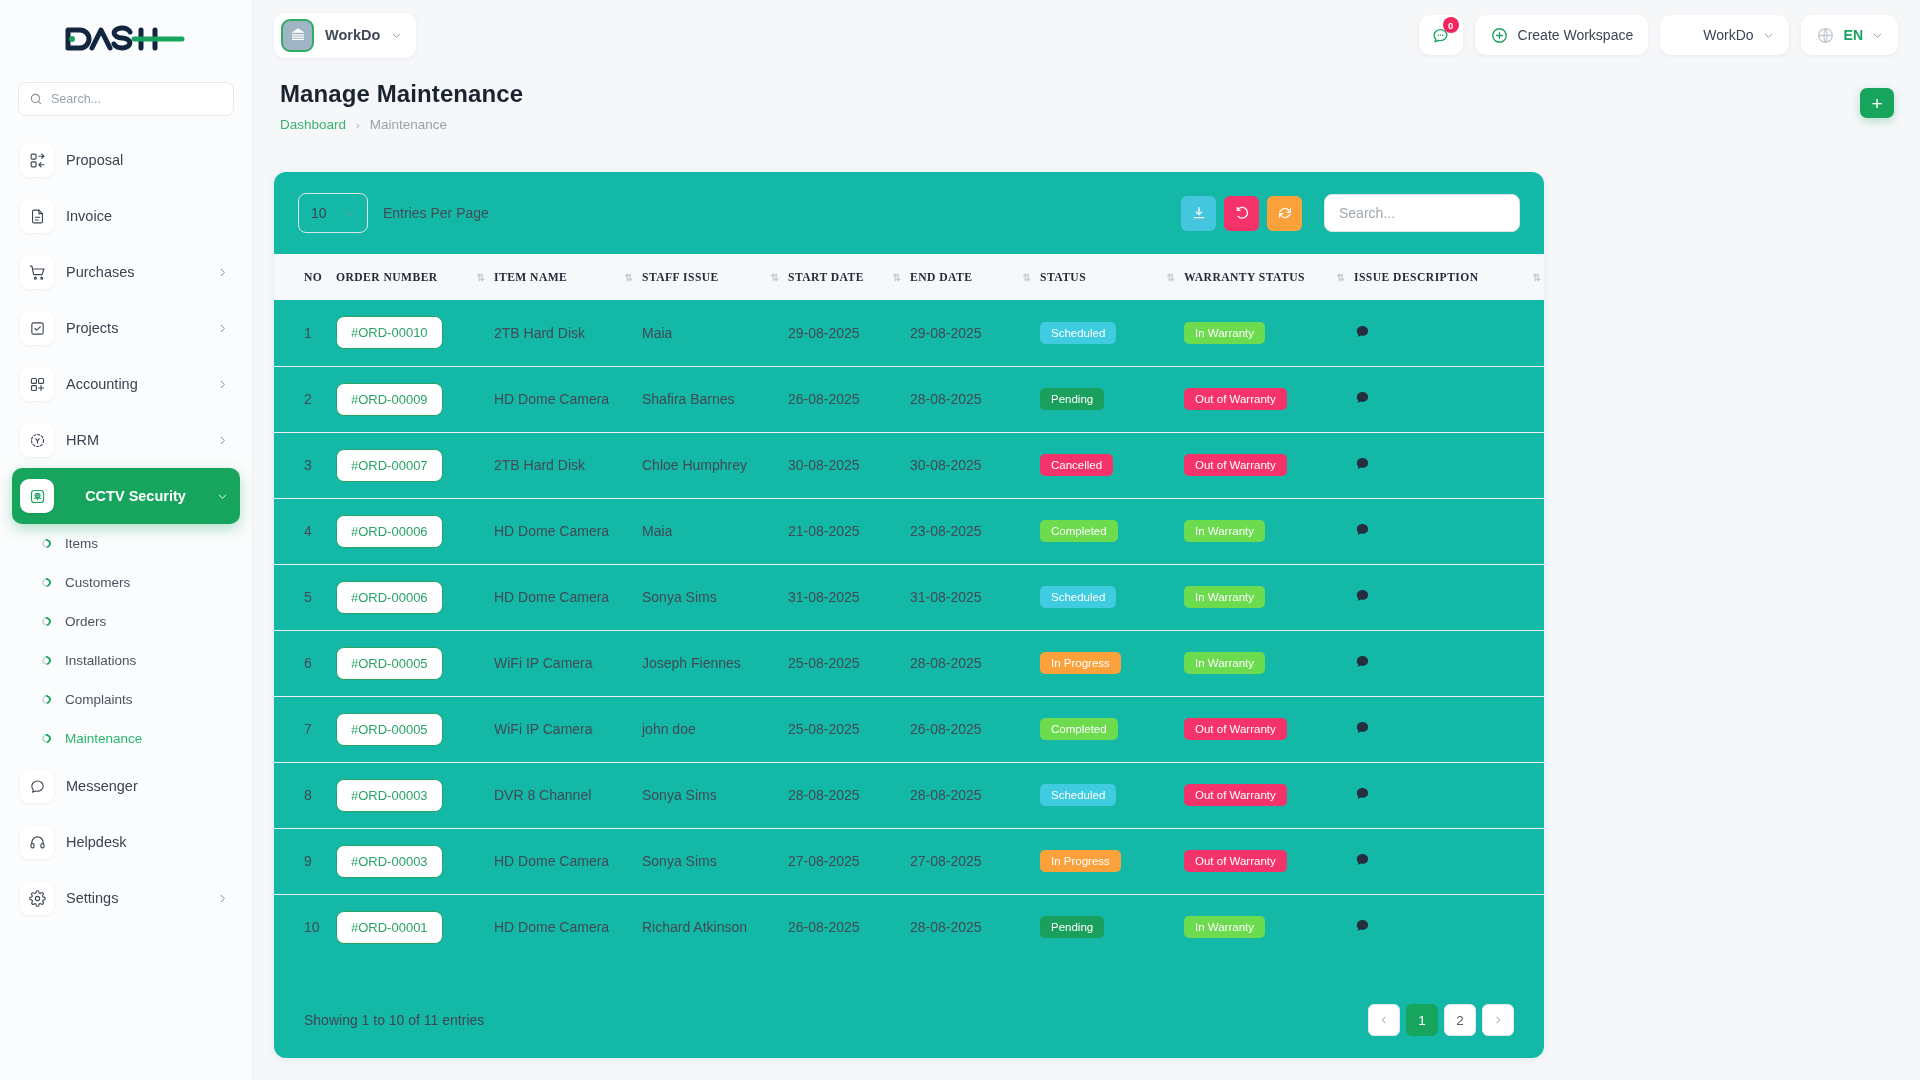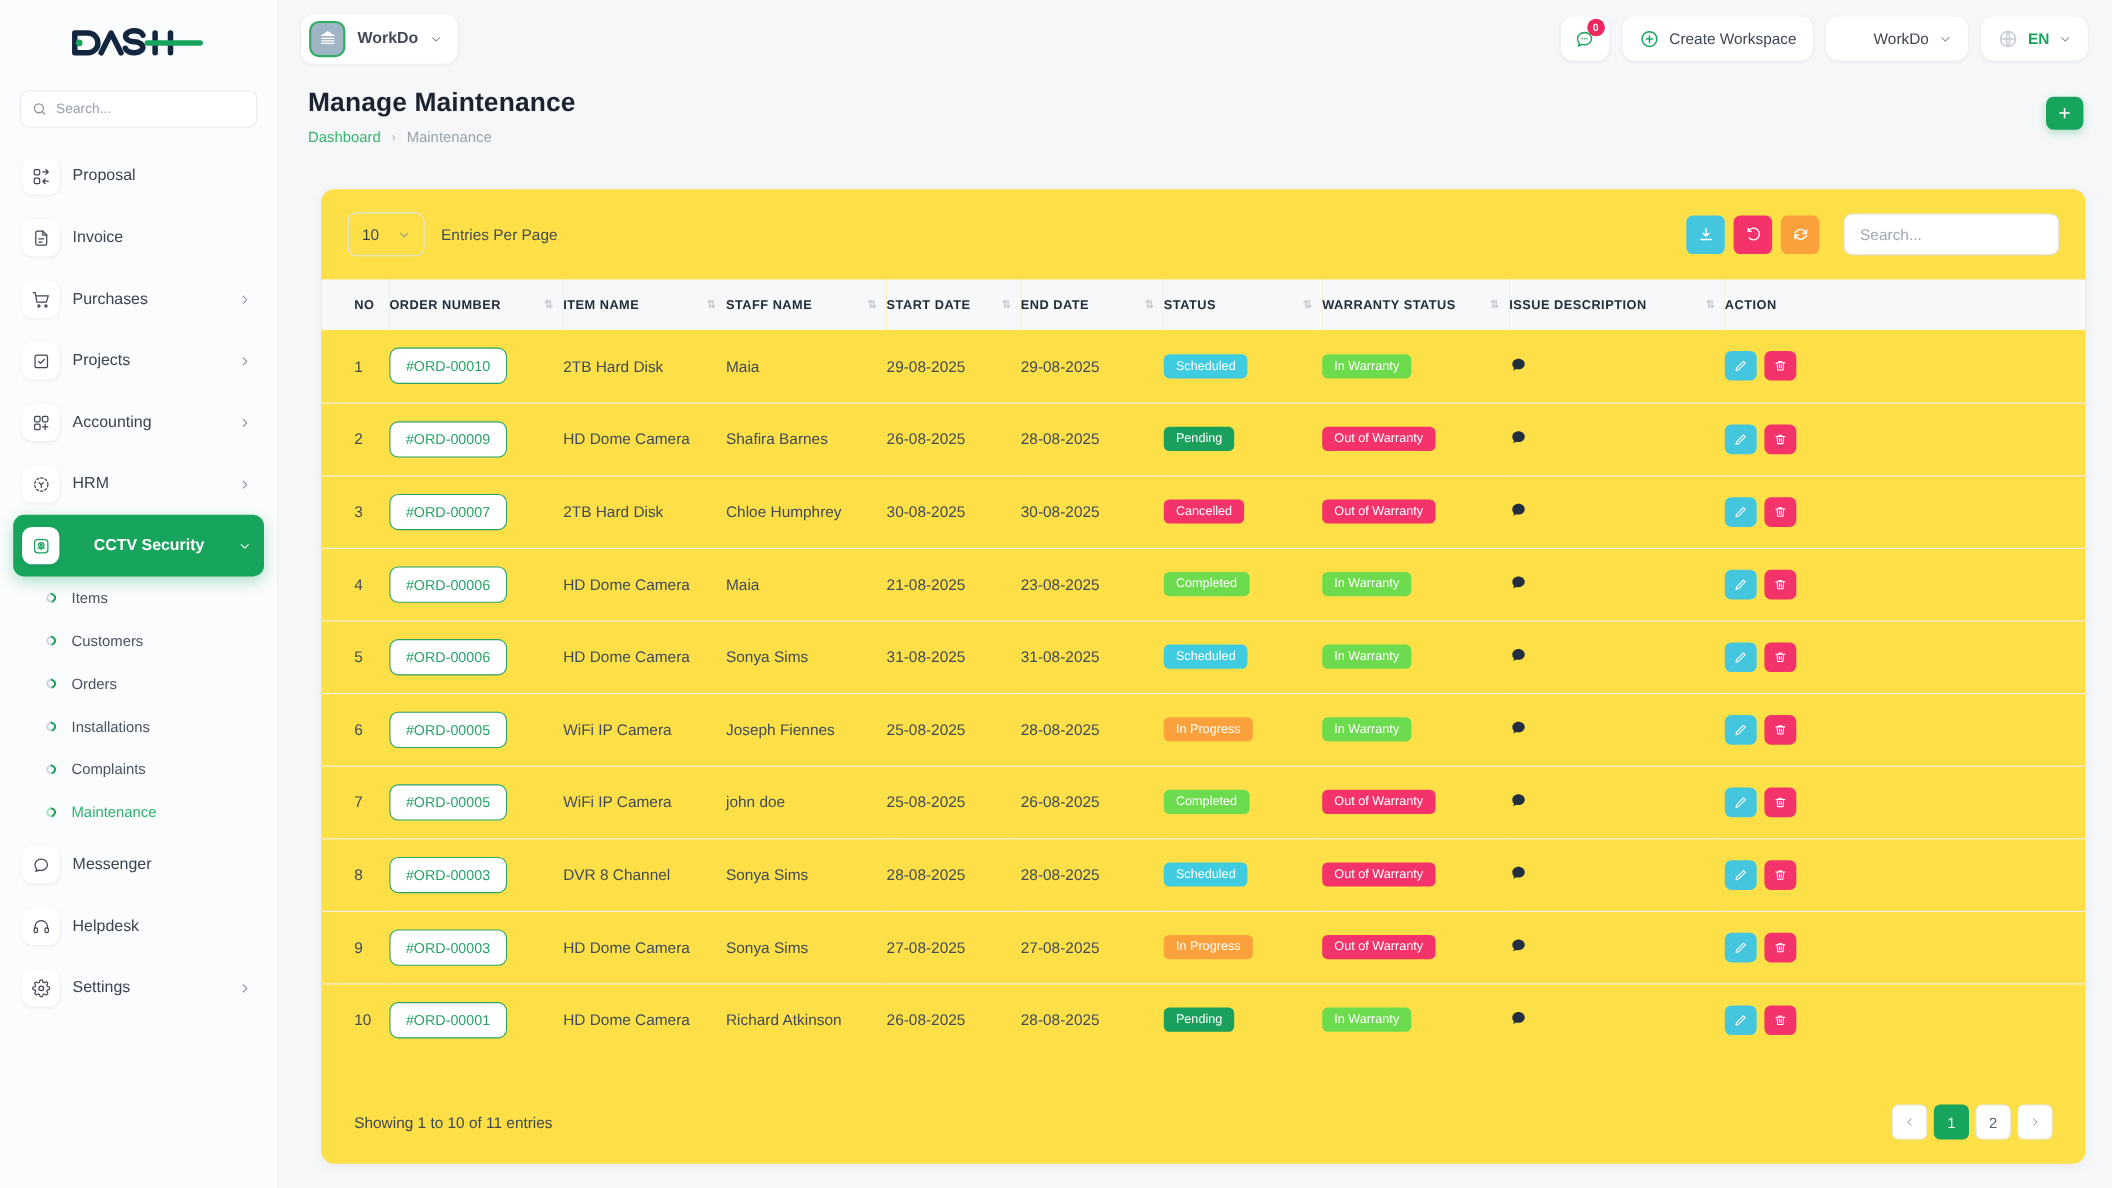--- a/index.html
+++ b/index.html
@@ -118,22 +118,22 @@
   .add-btn {
     position: absolute; right: 26px; top: 18px;
     width: 34px; height: 30px; border-radius: 7px; background: #17a45c;
     color: #fff; font-size: 19px; line-height: 1;
     display: flex; align-items: center; justify-content: center; cursor: pointer;
     box-shadow: 0 3px 8px rgba(23,164,92,.3);
   }
 
   
   #card {
-    position: absolute; left: 292px; top: 172px; width: 1604px; height: 886px;
-    background: #fde047; border-radius: 12px;
+    position: absolute; left: 274px; top: 172px; width: 1270px; height: 886px;
+    background: #14b8a6; border-radius: 12px;
     box-shadow: 0 2px 10px rgba(26,45,70,.06);
     overflow: hidden;
   }
   .card-tools { height: 82px; display: flex; align-items: center; padding: 0 24px; }
   .per-page {
     display: flex; align-items: center; gap: 14px;
     height: 40px; border: 1px solid #dfe3e8; border-radius: 8px; padding: 0 12px;
     font-size: 14px; color: #3d4552; cursor: pointer; min-width: 70px;
     justify-content: space-between;
   }
@@ -145,21 +145,21 @@
                 stroke-linecap: round; stroke-linejoin: round; }
   .tbl-search {
     margin-left: 14px; width: 196px; height: 38px;
     border: 1px solid #dfe3e8; border-radius: 8px; background: #fff;
     display: flex; align-items: center; padding: 0 14px;
     font-size: 14px; color: #a0a8b1;
   }
 
   
   table { width: 100%; border-collapse: collapse; table-layout: fixed; }
-  thead tr { background: #f7f8fa; }
+  thead tr { background: #f7f8fa; font-family: Liberation Serif, serif; }
   th {
     text-align: left; font-size: 11.6px; font-weight: 700; color: #222b38;
     letter-spacing: .45px; padding: 15px 6px 15px 0; height: 46px;
     white-space: nowrap; position: relative;
   }
   th .sort {
     position: absolute; right: 10px; top: 50%; transform: translateY(-50%);
     color: #c5cbd2; font-size: 10px; letter-spacing: -1px;
   }
   th:first-child, td:first-child { padding-left: 30px; }
@@ -505,21 +505,21 @@
         <col style="width:144px">
         <col style="width:170px">
       <col style="width:196px">
         <col style="width:auto">
     </colgroup>
     <thead>
       <tr>
         <th><span>NO</span></th>
         <th><span>ORDER NUMBER</span><span class="sort">⇅</span></th>
         <th><span>ITEM NAME</span><span class="sort">⇅</span></th>
-        <th><span>STAFF NAME</span><span class="sort">⇅</span></th>
+        <th><span>STAFF ISSUE</span><span class="sort">⇅</span></th>
         <th><span>START DATE</span><span class="sort">⇅</span></th>
         <th><span>END DATE</span><span class="sort">⇅</span></th>
         <th><span>STATUS</span><span class="sort">⇅</span></th>
         <th><span>WARRANTY STATUS</span><span class="sort">⇅</span></th>
         <th><span>ISSUE DESCRIPTION</span><span class="sort">⇅</span></th>
         <th><span>ACTION</span></th>
       </tr>
     </thead>
     <tbody id="tbody">
         <tr>

